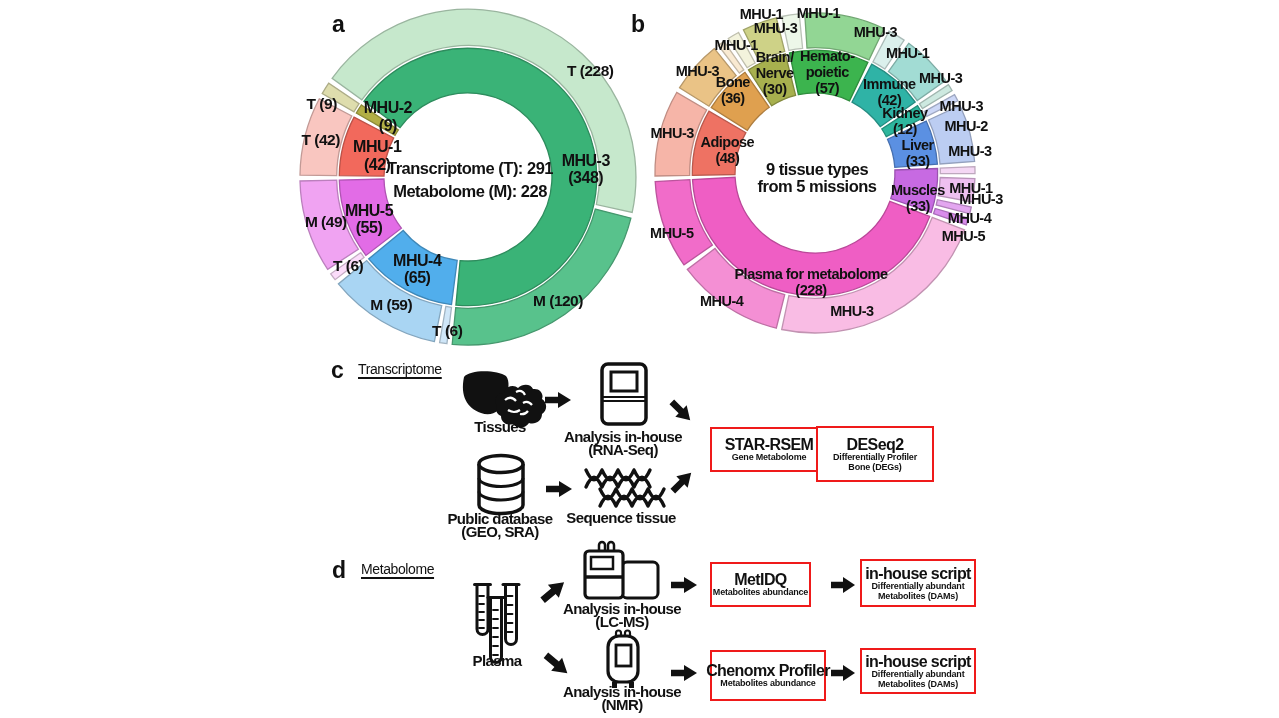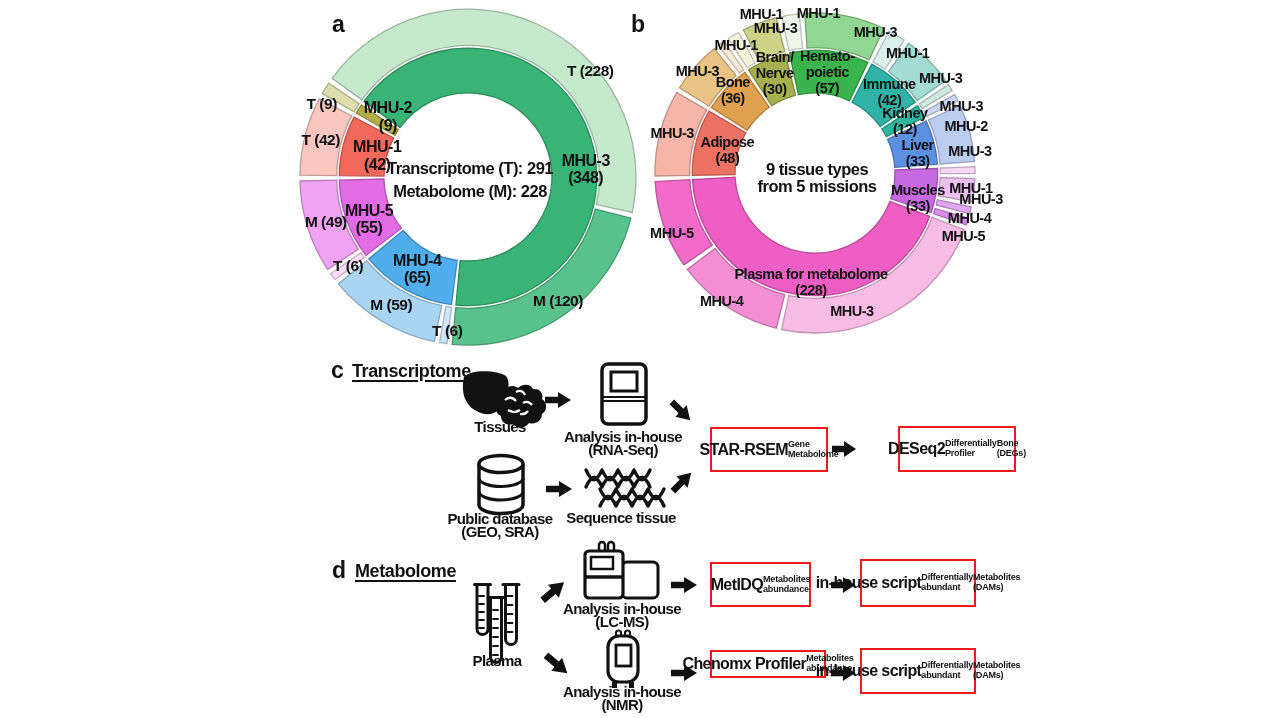--- a/index.html
+++ b/index.html
@@ -1,27 +1,27 @@
 <!DOCTYPE html>
 <html><head>
 <meta charset="utf-8">
 <style>
   html,body{margin:0;padding:0;background:#fff;}
   .page{position:relative;width:1279px;height:718px;background:#ffffff;overflow:hidden;
         font-family:"Liberation Sans",sans-serif;color:#111;}
   #fig{position:absolute;left:0;top:0;}
   #fig text{font-family:"Liberation Sans",sans-serif;font-weight:bold;fill:#111;letter-spacing:-0.5px;}
   .plet{position:absolute;font-size:23px;font-weight:bold;letter-spacing:-0.5px;}
-  .sect{position:absolute;font-size:18px;font-weight:bold;letter-spacing:-0.4px;
-        text-decoration:underline;text-decoration-thickness:2px;text-underline-offset:3px;}
+  .sect{position:absolute;font-size:14px;font-weight:normal;letter-spacing:-0.4px;
+        text-decoration:underline;text-decoration-thickness:2px;text-underline-offset:3px;margin-left:6px;}
   .lbl{position:absolute;font-weight:bold;font-size:15px;letter-spacing:-0.6px;
        transform:translateX(-50%);white-space:nowrap;color:#111;line-height:1.0;}
   .rbox{position:absolute;box-sizing:border-box;border:2.5px solid #ef1a1a;background:#fff;
-        display:flex;flex-direction:row;align-items:center;justify-content:center;
-        text-align:left;line-height:1.08;}
+        display:flex;flex-direction:column;align-items:center;justify-content:center;
+        text-align:right;line-height:1.08;}
   .rbox .t{font-size:16px;font-weight:bold;letter-spacing:-0.6px;white-space:nowrap;}
   .rbox .s{font-size:9px;font-weight:bold;letter-spacing:-0.2px;}
 </style>
 </head>
 <body>
 
 <div class="page">
 
   <svg id="fig" width="1279" height="718" viewBox="0 0 1279 718">
     <g id="donut-layer">
@@ -238,42 +238,42 @@
   <div class="lbl" style="left:623px;top:429px">Analysis in-house</div>
   <div class="lbl" style="left:623px;top:442px">(RNA-Seq)</div>
   <div class="lbl" style="left:500px;top:511px">Public database</div>
   <div class="lbl" style="left:500px;top:524px">(GEO, SRA)</div>
   <div class="lbl" style="left:621px;top:510px">Sequence tissue</div>
 
   <div class="rbox" style="left:710px;top:427px;width:118px;height:45px">
     <div class="t">STAR-RSEM</div>
     <div class="s">Gene Metabolome</div>
   </div>
-  <div class="rbox" style="left:898px;top:426px;width:118px;height:46px">
+  <div class="rbox" style="left:816px;top:426px;width:118px;height:56px">
     <div class="t">DESeq2</div>
     <div class="s">Differentially Profiler</div>
     <div class="s">Bone (DEGs)</div>
   </div>
 
   <div class="lbl" style="left:497px;top:653px">Plasma</div>
   <div class="lbl" style="left:622px;top:601px">Analysis in-house</div>
   <div class="lbl" style="left:622px;top:614px">(LC-MS)</div>
   <div class="lbl" style="left:622px;top:684px">Analysis in-house</div>
   <div class="lbl" style="left:622px;top:697px">(NMR)</div>
 
   <div class="rbox" style="left:710px;top:562px;width:101px;height:45px">
     <div class="t">MetIDQ</div>
     <div class="s">Metabolites abundance</div>
   </div>
   <div class="rbox" style="left:860px;top:559px;width:116px;height:48px">
     <div class="t">in-house script</div>
     <div class="s">Differentially abundant</div>
     <div class="s">Metabolites (DAMs)</div>
   </div>
-  <div class="rbox" style="left:710px;top:650px;width:116px;height:28px">
+  <div class="rbox" style="left:710px;top:650px;width:116px;height:51px">
     <div class="t">Chenomx Profiler</div>
     <div class="s">Metabolites abundance</div>
   </div>
   <div class="rbox" style="left:860px;top:648px;width:116px;height:46px">
     <div class="t">in-house script</div>
     <div class="s">Differentially abundant</div>
     <div class="s">Metabolites (DAMs)</div>
   </div>
 
 </div>

